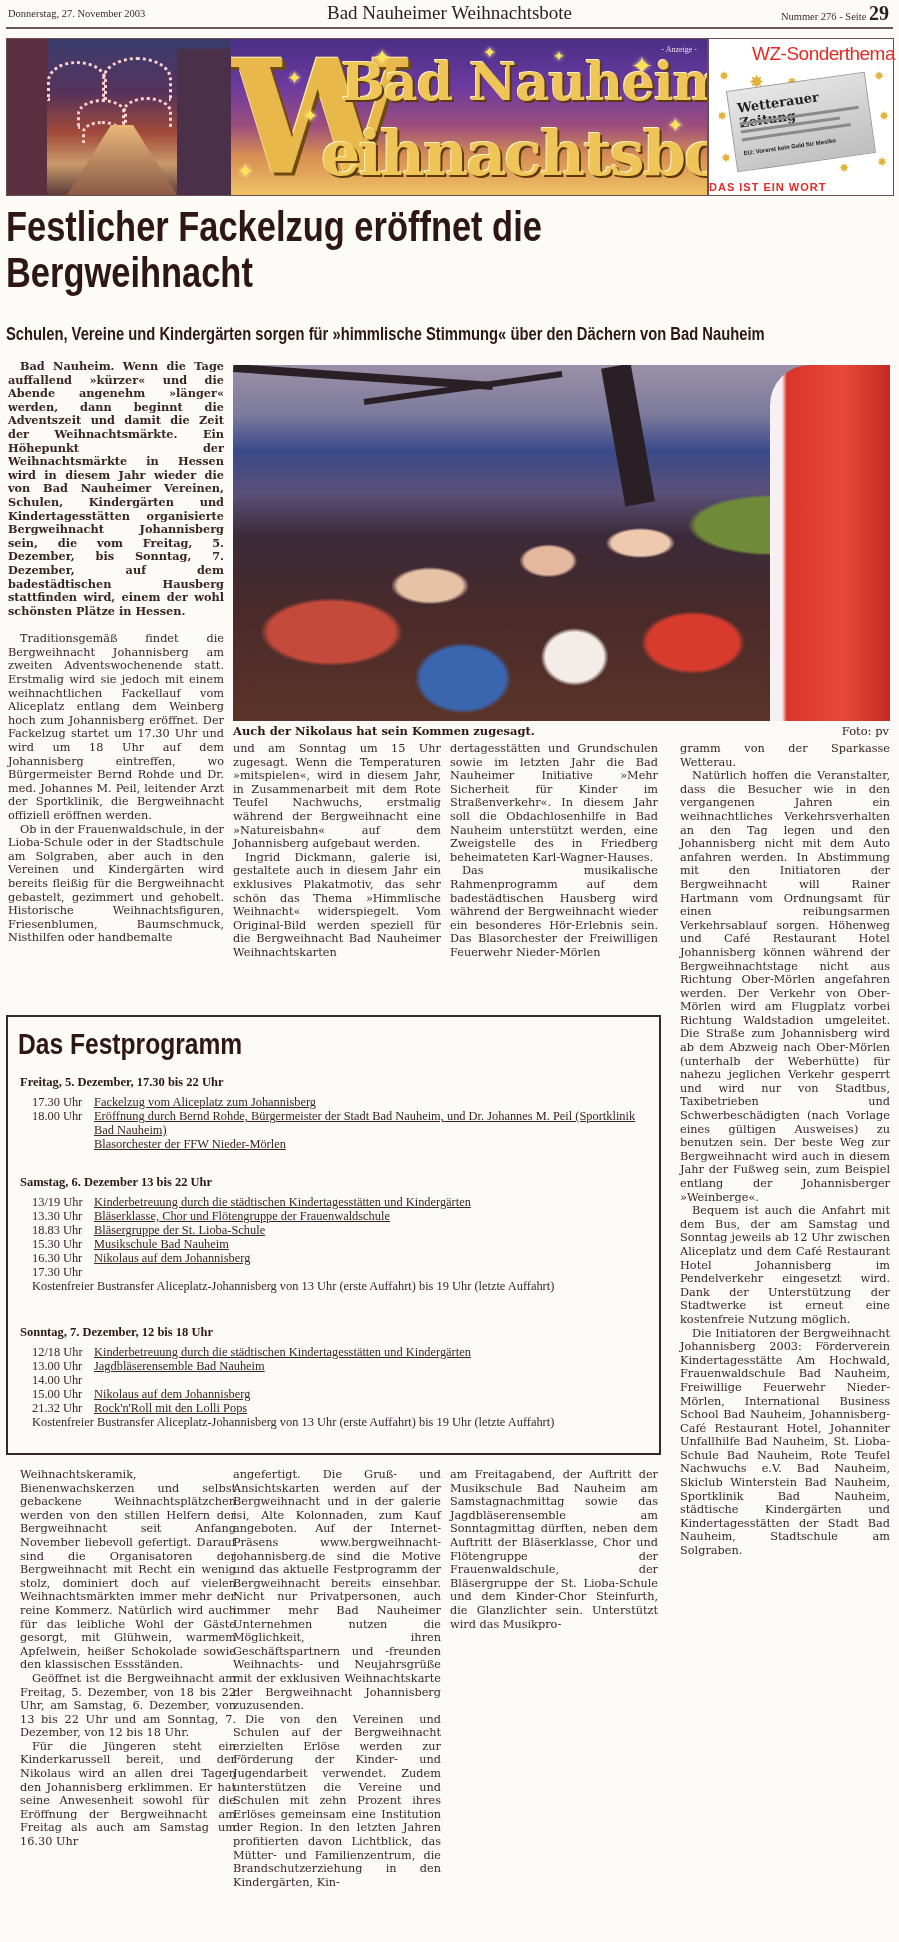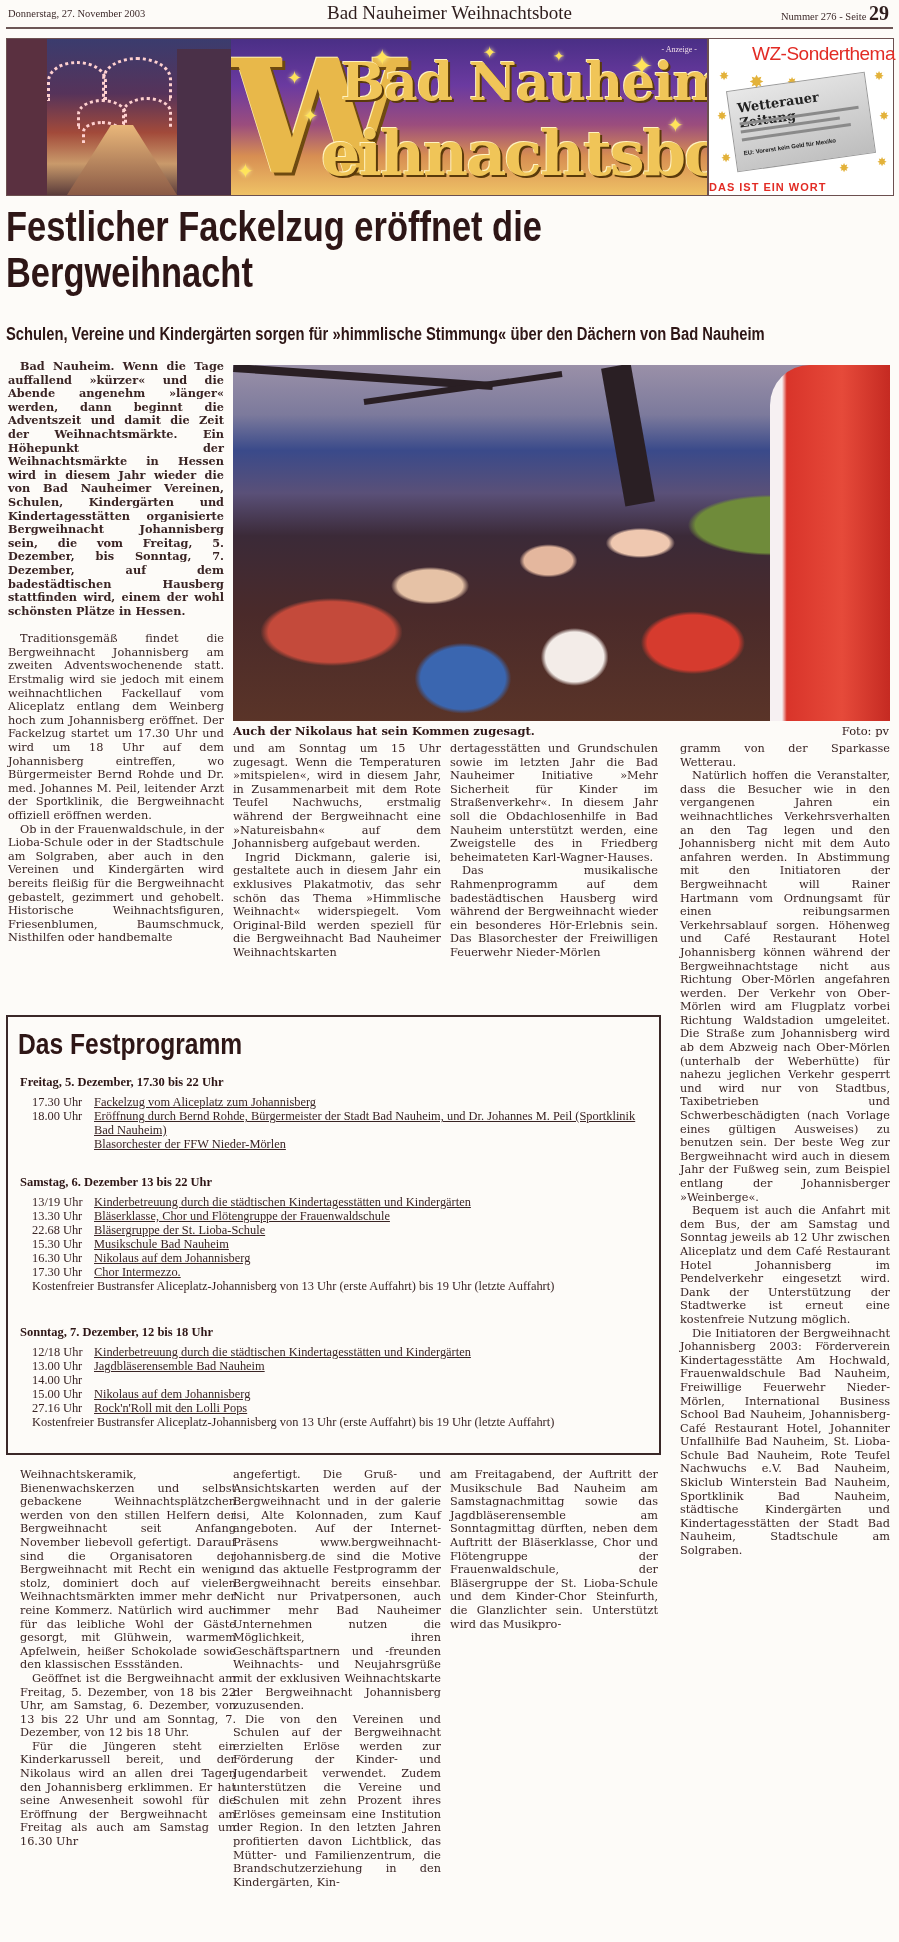--- a/index.html
+++ b/index.html
@@ -191,34 +191,33 @@
   <div class="fest-list" style="top:178px;">
     <div class="fest-row">
         <span class="fest-time">13/19 Uhr</span>
         <span class="fest-text">Kinderbetreuung durch die städtischen Kindertagesstätten und Kindergärten</span>
       </div>
     <div class="fest-row">
         <span class="fest-time">13.30 Uhr</span>
         <span class="fest-text">Bläserklasse, Chor und Flötengruppe der Frauenwaldschule</span>
       </div>
     <div class="fest-row">
-        <span class="fest-time">22.68 Uhr</span>
+        <span class="fest-time">18.83 Uhr</span>
         <span class="fest-text">Bläsergruppe der St. Lioba-Schule</span>
       </div>
     <div class="fest-row">
         <span class="fest-time">15.30 Uhr</span>
         <span class="fest-text">Musikschule Bad Nauheim</span>
       </div>
     <div class="fest-row">
         <span class="fest-time">16.30 Uhr</span>
         <span class="fest-text">Nikolaus auf dem Johannisberg</span>
       </div>
     <div class="fest-row">
         <span class="fest-time">17.30 Uhr</span>
-        <span class="fest-text">Chor Intermezzo.</span>
       </div>
     <div class="fest-note">Kostenfreier Bustransfer Aliceplatz-Johannisberg von 13 Uhr (erste Auffahrt) bis 19 Uhr (letzte Auffahrt)</div>
   </div>
 
   <div class="fest-day" style="top:308px;">Sonntag, 7. Dezember, 12 bis 18 Uhr</div>
   <div class="fest-list" style="top:328px;">
     <div class="fest-row">
         <span class="fest-time">12/18 Uhr</span>
         <span class="fest-text">Kinderbetreuung durch die städtischen Kindertagesstätten und Kindergärten</span>
       </div>
@@ -227,21 +226,21 @@
         <span class="fest-text">Jagdbläserensemble Bad Nauheim</span>
       </div>
     <div class="fest-row">
         <span class="fest-time">14.00 Uhr</span>
       </div>
     <div class="fest-row">
         <span class="fest-time">15.00 Uhr</span>
         <span class="fest-text">Nikolaus auf dem Johannisberg</span>
       </div>
     <div class="fest-row">
-        <span class="fest-time">27.16 Uhr</span>
+        <span class="fest-time">21.32 Uhr</span>
         <span class="fest-text">Rock'n'Roll mit den Lolli Pops</span>
       </div>
     <div class="fest-note">Kostenfreier Bustransfer Aliceplatz-Johannisberg von 13 Uhr (erste Auffahrt) bis 19 Uhr (letzte Auffahrt)</div>
   </div>
 </div>
 
 <div class="col" style="left:20px;top:1468px;width:216px;">
   <p class="noindent">Weihnachtskeramik, Bienenwachskerzen und selbst gebackene Weihnachtsplätzchen werden von den stillen Helfern der Bergweihnacht seit Anfang November liebevoll gefertigt. Darauf sind die Organisatoren der Bergweihnacht mit Recht ein wenig stolz, dominiert doch auf vielen Weihnachtsmärkten immer mehr der reine Kommerz. Natürlich wird auch für das leibliche Wohl der Gäste gesorgt, mit Glühwein, warmem Apfelwein, heißer Schokolade sowie den klassischen Essständen.</p>
   <p>Geöffnet ist die Bergweihnacht am Freitag, 5. Dezember, von 18 bis 22 Uhr, am Samstag, 6. Dezember, von 13 bis 22 Uhr und am Sonntag, 7. Dezember, von 12 bis 18 Uhr.</p>
   <p>Für die Jüngeren steht ein Kinderkarussell bereit, und der Nikolaus wird an allen drei Tagen den Johannisberg erklimmen. Er hat seine Anwesenheit sowohl für die Eröffnung der Bergweihnacht am Freitag als auch am Samstag um 16.30 Uhr</p>

